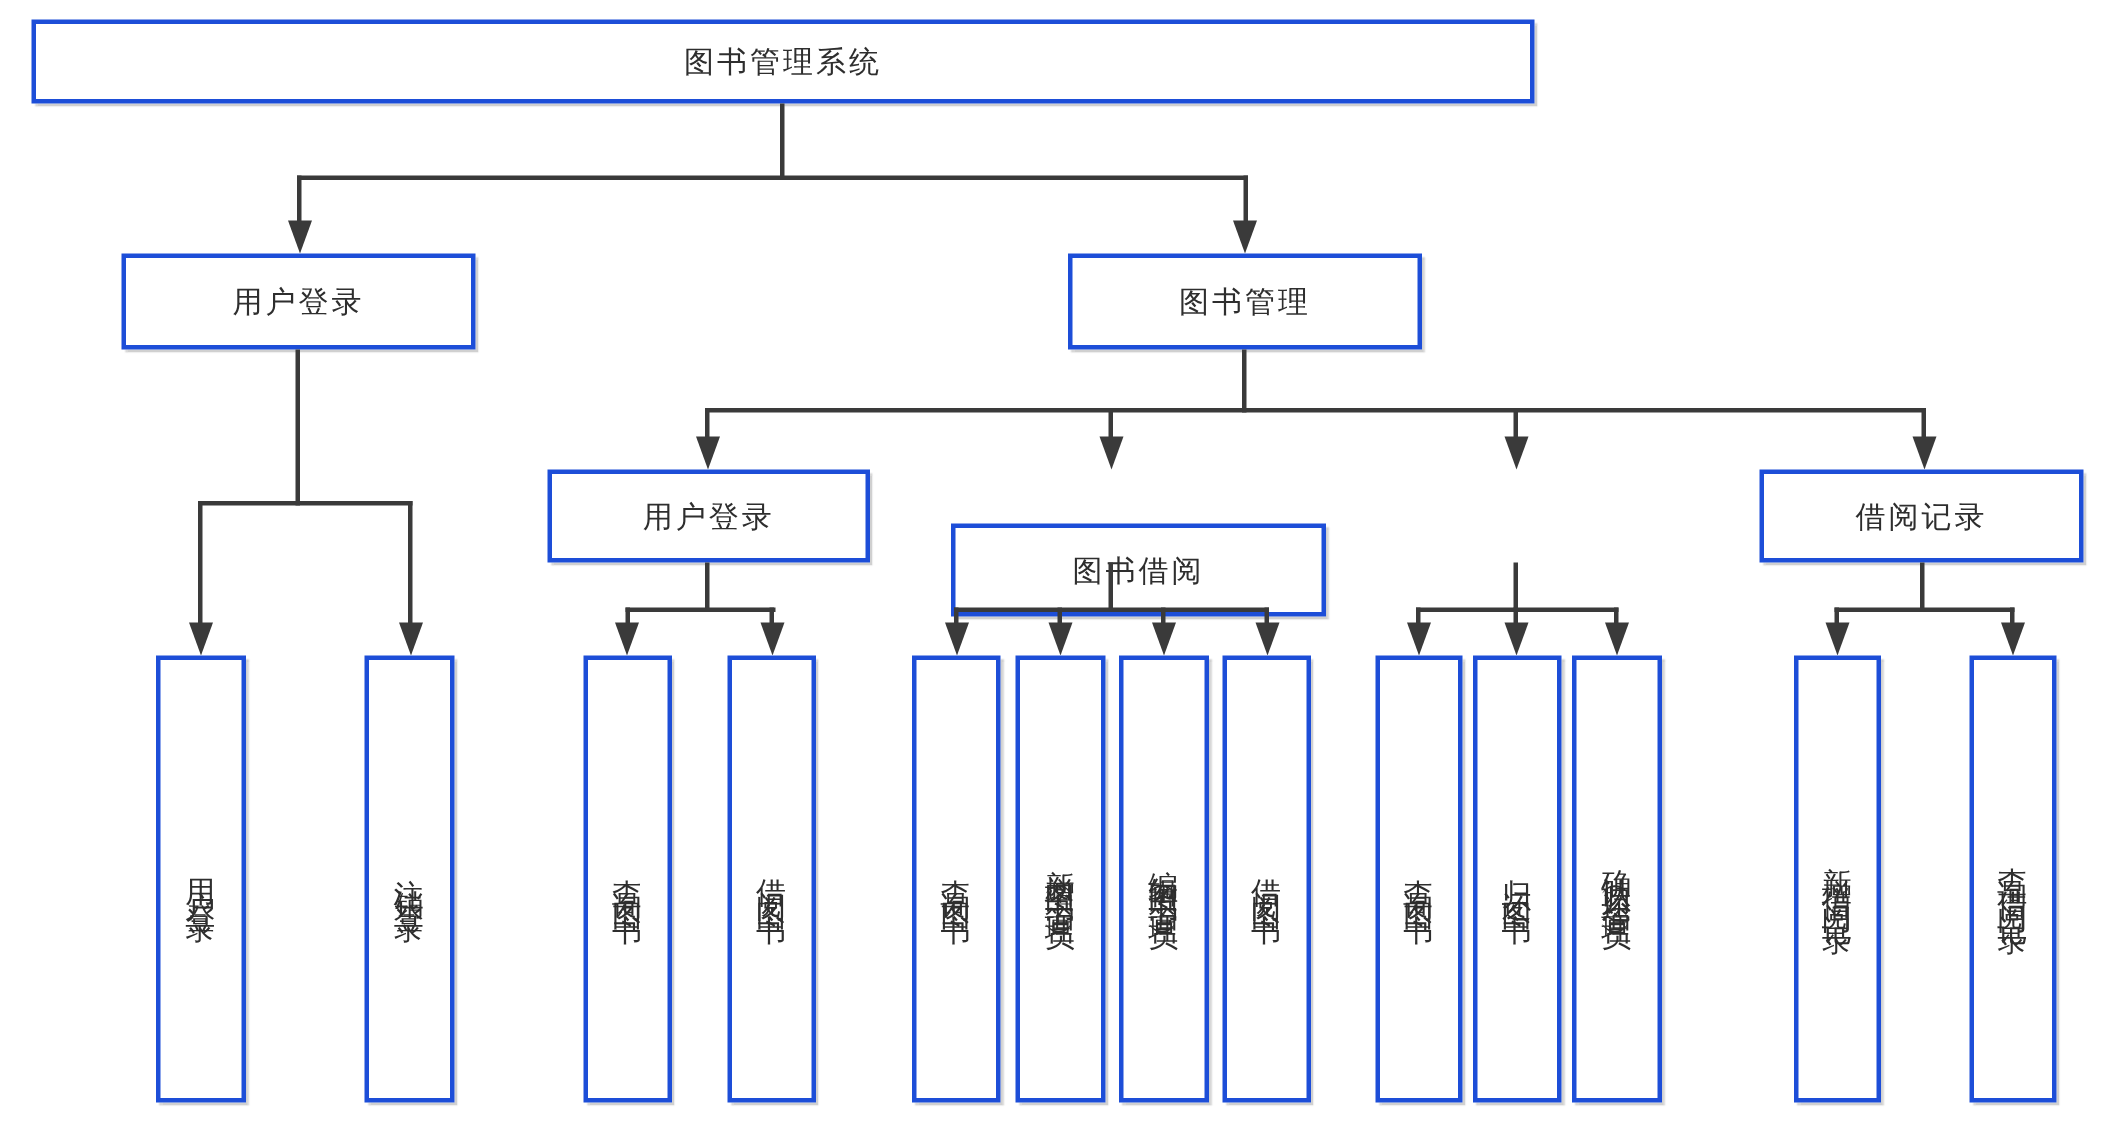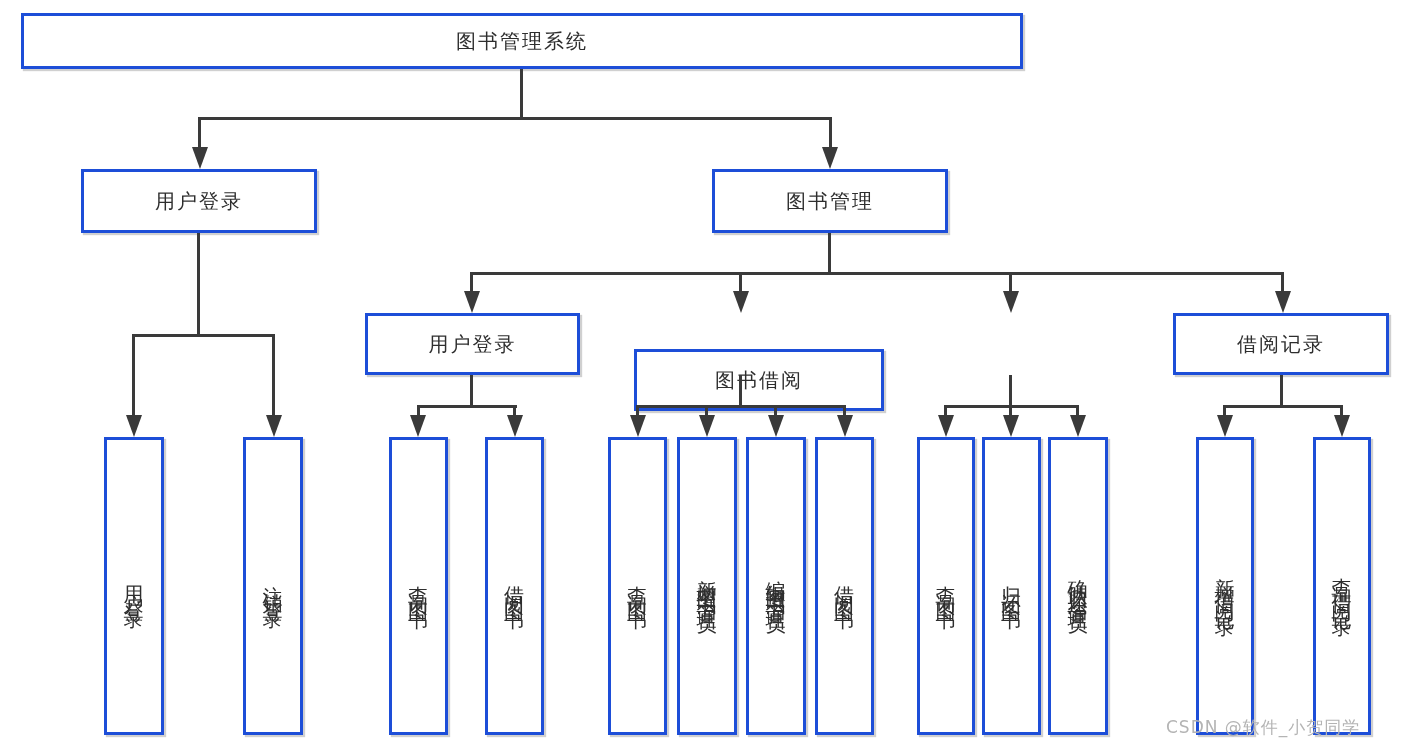--- a/index.html
+++ b/index.html
@@ -151,15 +151,14 @@
     <span class="vlabel" style="letter-spacing:5px;">确认归还（管理员）</span>
   </div>
 
   <div class="box" style="left:1196px;top:437px;width:58px;height:298px;">
     <span class="vlabel">新增借阅记录</span>
   </div>
   <div class="box" style="left:1313px;top:437px;width:58px;height:298px;">
     <span class="vlabel">查询借阅记录</span>
   </div>
 
-  <div id="watermark">CSDN @软件_小贺同学</div>
 
 </div>
 
 </body></html>

